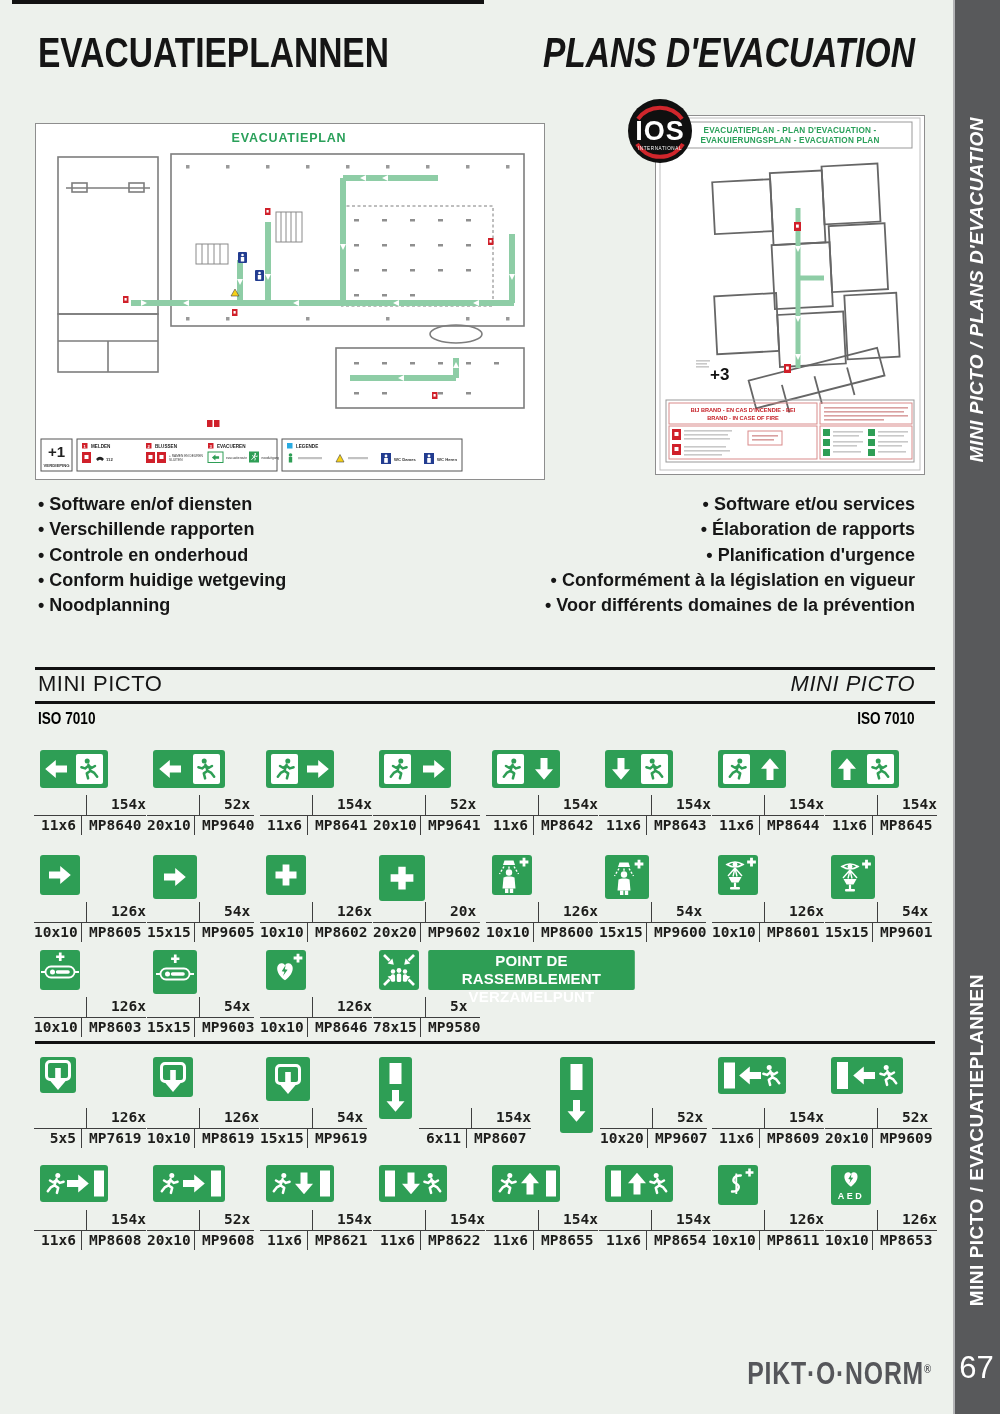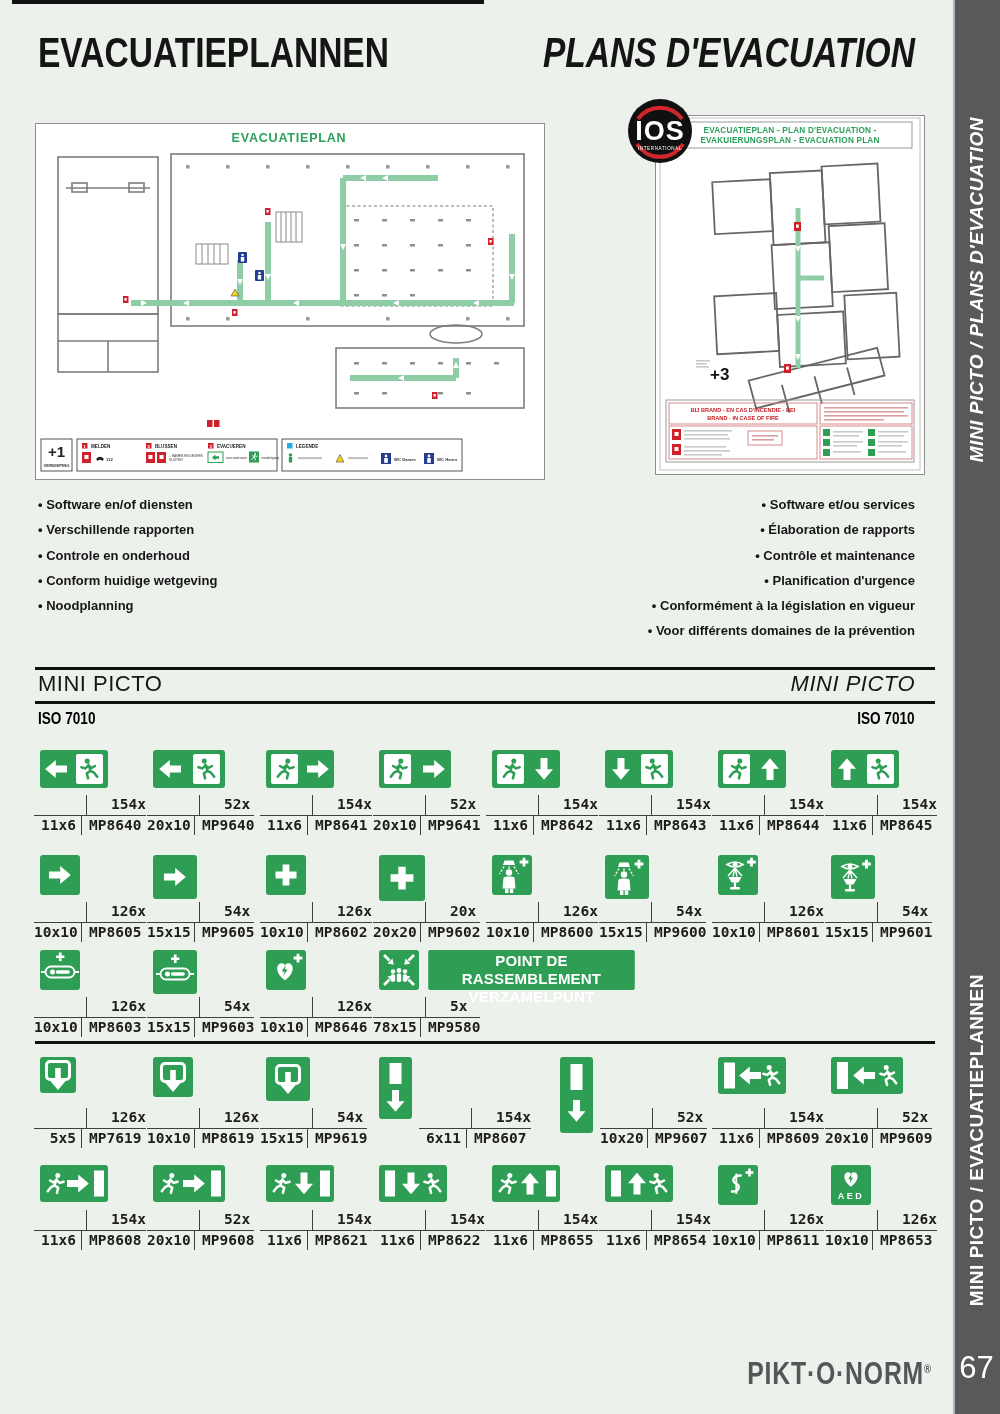--- a/index.html
+++ b/index.html
@@ -32,21 +32,21 @@
   .tl-step{fill:#222;font-size:4.6px;font-weight:bold;}
   .tl-note{fill:#333;font-size:3.2px;}
   .tl-num{fill:#fff;font-size:4.2px;font-weight:bold;}
   .rp-head{fill:#2aa05a;font-size:8.2px;font-weight:bold;letter-spacing:.2px;}
   .rp-fire{fill:#c41e25;font-size:5.6px;font-weight:bold;}
   .rp-floor{fill:#111;font-size:17px;font-weight:bold;}
   .ios-txt{fill:#fff;font-size:27px;font-weight:bold;letter-spacing:1px;}
   .ios-sub{fill:#fff;font-size:4.6px;letter-spacing:.6px;}
 
   
-  .feat{position:absolute;top:492px;font-size:13px;font-weight:bold;color:#161616;line-height:25.3px;list-style:none;margin:0;padding:0;}
+  .feat{position:absolute;top:492px;font-size:18px;font-weight:bold;color:#161616;line-height:25.3px;list-style:none;margin:0;padding:0;}
   .feat-l{left:38px;}
   .feat-r{right:85px;text-align:right;}
   .feat li::before{content:"• ";}
 
   
   .band-rule{position:absolute;left:35px;width:900px;height:3px;background:#111;}
   .sec-l{position:absolute;left:38px;top:671px;font-size:22px;color:#161616;letter-spacing:.5px;}
   .sec-r{position:absolute;right:85px;top:671px;font-size:22px;font-style:italic;color:#161616;letter-spacing:.5px;}
   .iso-l{position:absolute;left:38px;top:710px;font-size:16px;font-weight:800;transform:scaleX(.85);transform-origin:left;}
   .iso-r{position:absolute;right:85px;top:710px;font-size:16px;font-weight:800;transform:scaleX(.85);transform-origin:right;}
@@ -445,21 +445,20 @@
   <ul class="feat feat-l">
     <li>Software en/of diensten</li>
     <li>Verschillende rapporten</li>
     <li>Controle en onderhoud</li>
     <li>Conform huidige wetgeving</li>
     <li>Noodplanning</li>
   </ul>
   <ul class="feat feat-r">
     <li>Software et/ou services</li>
     <li>Élaboration de rapports</li>
-    <li>Contrôle et maintenance</li>
     <li>Planification d'urgence</li>
     <li>Conformément à la législation en vigueur</li>
     <li>Voor différents domaines de la prévention</li>
   </ul>
 
   <div class="band-rule" style="top:667px"></div>
   <div class="sec-l">MINI PICTO</div>
   <div class="sec-r">MINI PICTO</div>
   <div class="band-rule" style="top:701px"></div>
   <div class="iso-l">ISO 7010</div>

